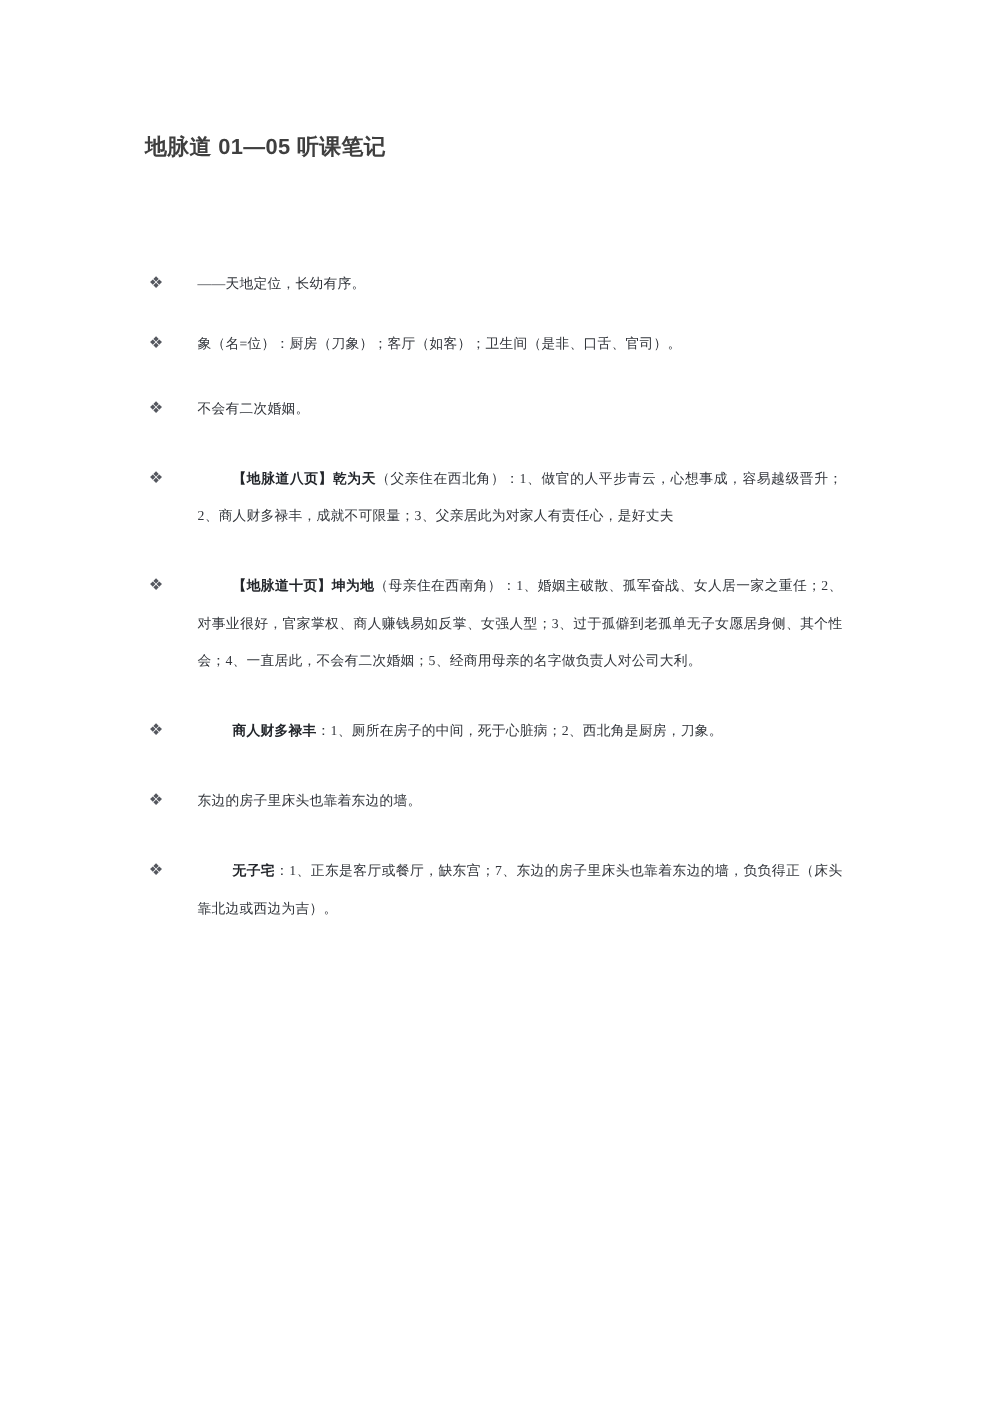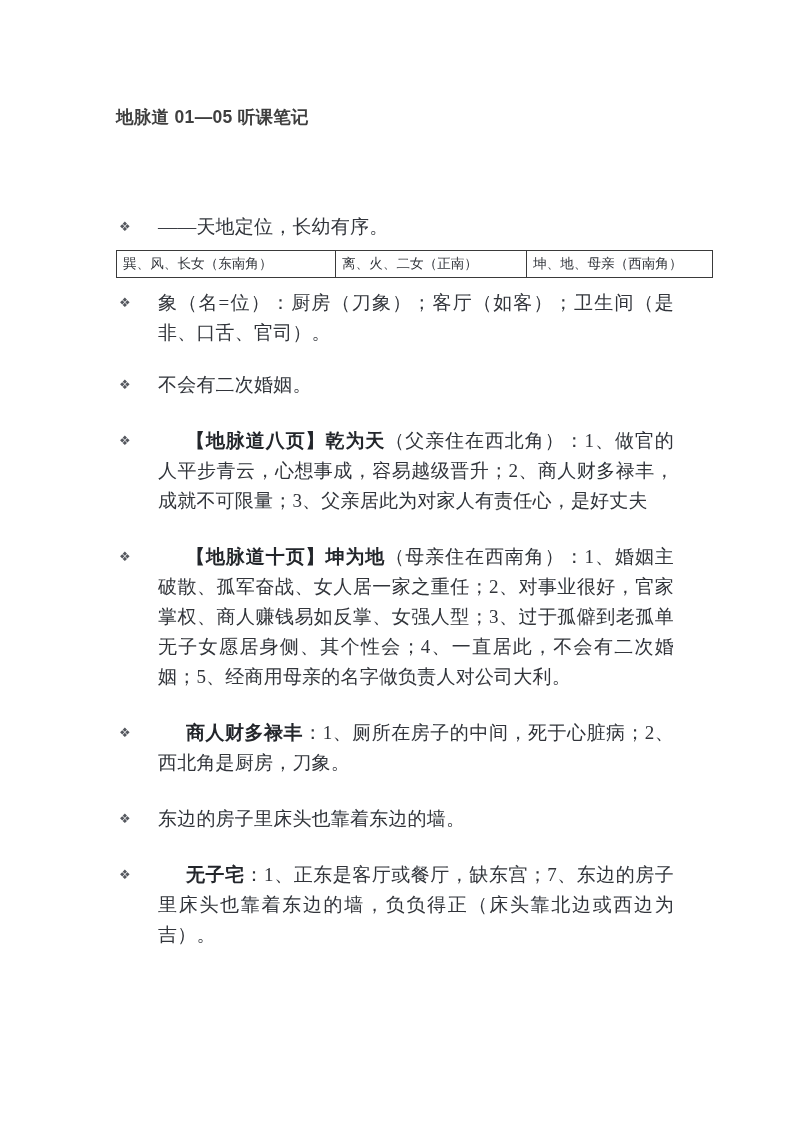--- a/index.html
+++ b/index.html
@@ -54,21 +54,21 @@
     font-family: "DejaVu Sans", sans-serif;
     font-size: 13px;
     line-height: 30px;
     color: #55585f;
     text-align: left;
     padding-left: 3px;
     box-sizing: border-box;
   }
   .bullet-body {
     flex: 1 1 auto;
-    font-size: 19px;
+    font-size: 11px;
     line-height: 30px;
     color: #31343a;
     text-align: justify;
     text-justify: inter-ideograph;
     letter-spacing: 0.2px;
   }
   .bullet-body b,
   .bullet-body .bold {
     font-weight: bold;
     color: #23262b;
@@ -116,25 +116,20 @@
     <div class="gap-after-title"></div>
 
     <div class="bullet-row tight">
       <span class="bullet-mark">❖</span>
       <span class="bullet-body">——天地定位，长幼有序。</span>
     </div>
 
     <div class="bagua-wrap">
       <table class="bagua">
         <tbody>
-          <tr>
-            <td class="col1">巽、风、长女（东南角）</td>
-            <td class="col2">离、火、二女（正南）</td>
-            <td class="col3">坤、地、母亲（西南角）</td>
-          </tr>
         </tbody>
       </table>
     </div>
 
     <div class="bullet-row">
       <span class="bullet-mark">❖</span>
       <span class="bullet-body">象（名=位）：厨房（刀象）；客厅（如客）；卫生间（是非、口舌、官司）。</span>
     </div>
 
     <div class="bullet-row loose">

